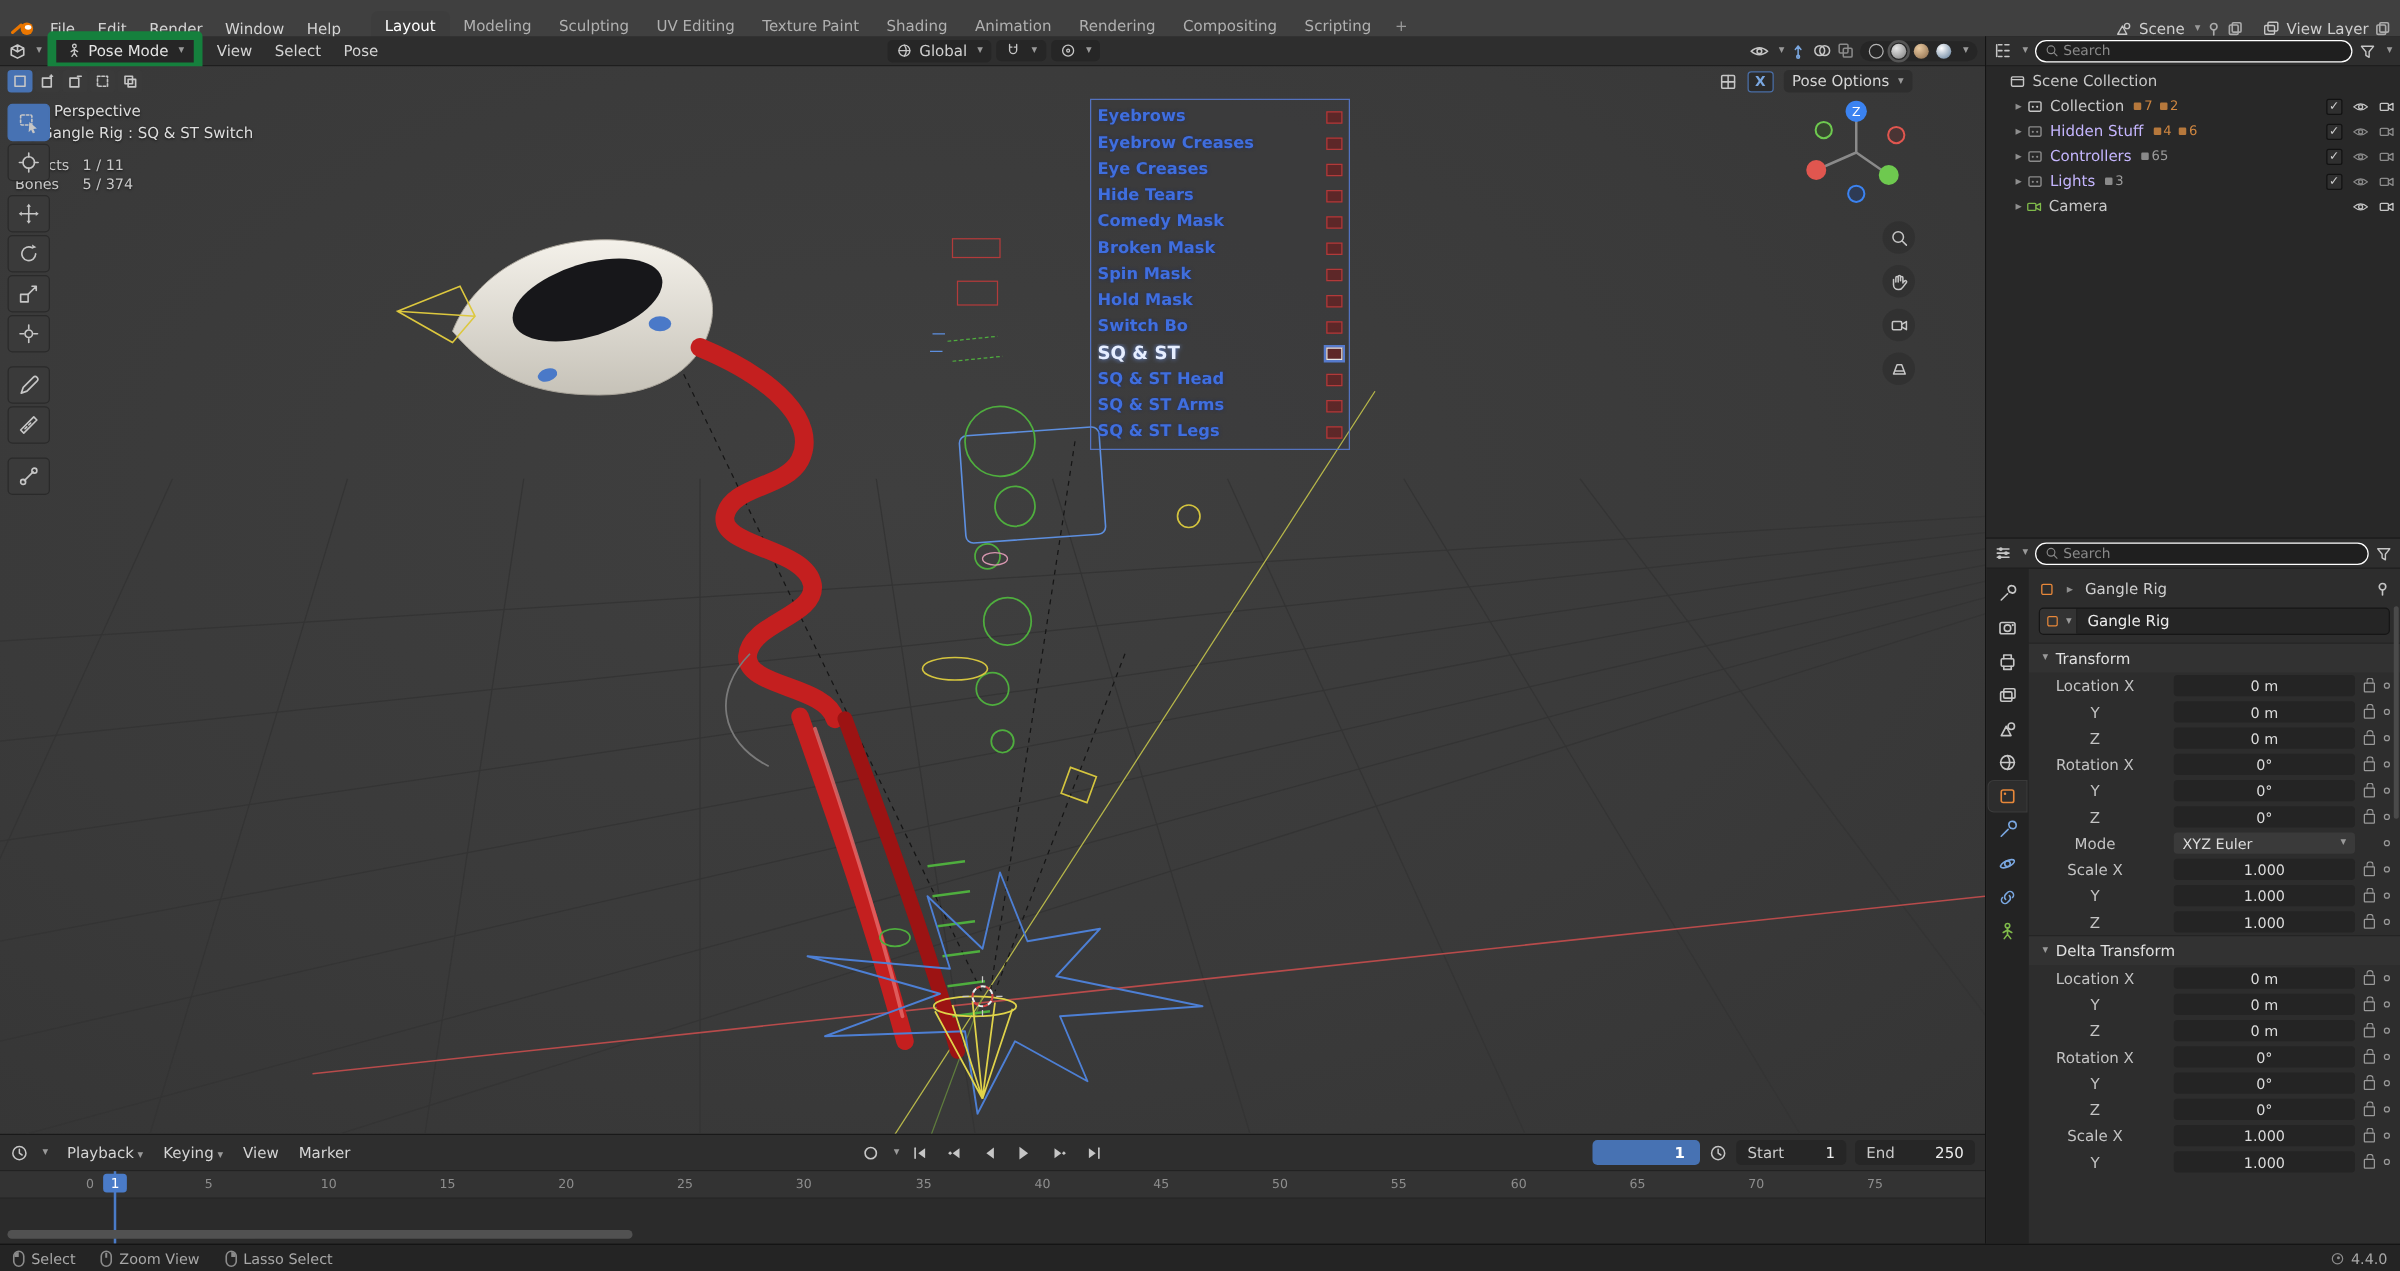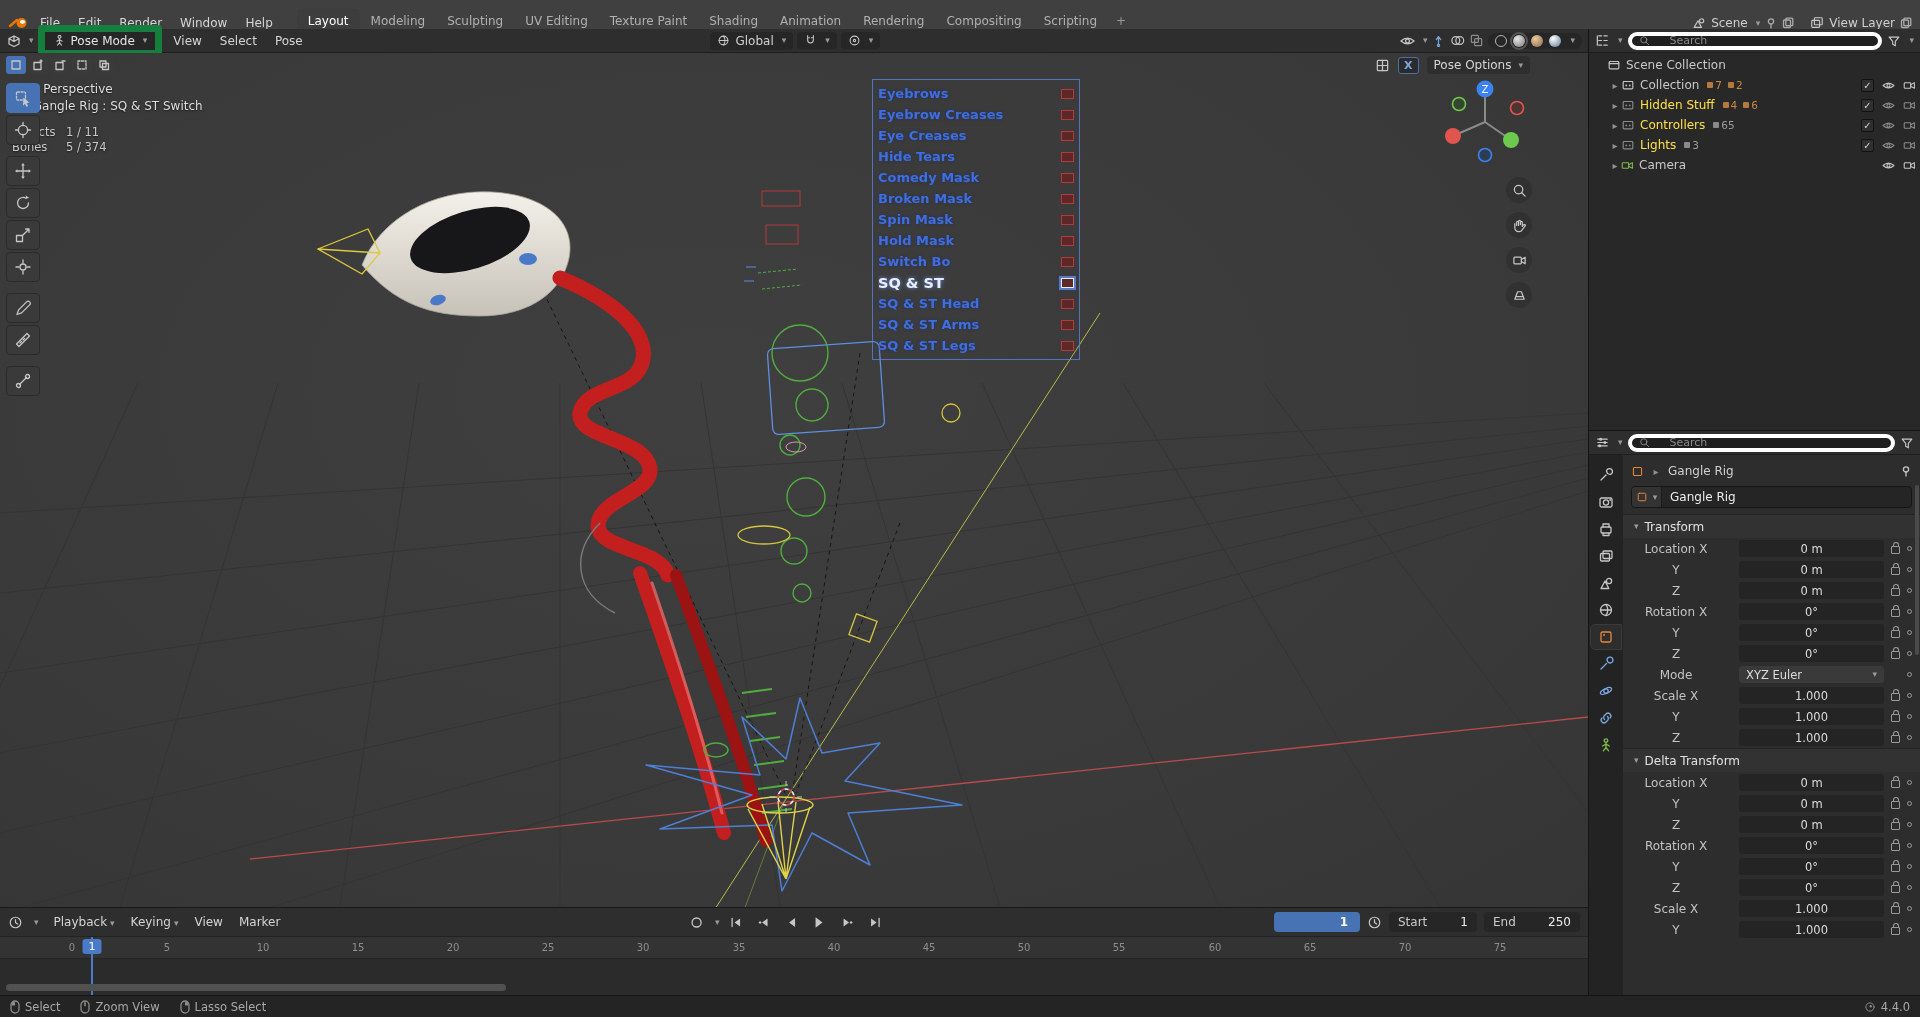--- a/index.html
+++ b/index.html
@@ -93,27 +93,27 @@
   .tl-body{flex:1;position:relative;background:#2b2b2b}
   .tl-ruler{height:22px;background:#333333;border-bottom:1px solid #242424;position:relative}
   .tick{position:absolute;top:5px;transform:translateX(-50%);color:#8e8e8e;font-size:10px}
   .playhead{position:absolute;top:0;bottom:0;width:2px;background:#4a7bc8}
   .ph-label{position:absolute;top:2px;left:50%;transform:translateX(-50%);background:#4a7bc8;color:#fff;font-size:11px;padding:1px 6px;border-radius:3px}
   .tl-scroll{position:absolute;bottom:4px;left:6px;width:500px;height:7px;border-radius:4px;background:#515151}
 
   
   .outliner{height:402px;display:flex;flex-direction:column;background:#282828;border-bottom:1px solid #161616}
   .panel-header{height:24px;background:#2e2e2e;border-bottom:1px solid #1e1e1e;display:flex;align-items:center;gap:5px;padding:0 6px}
-  .search-box{flex:1;height:18px;background:#1f1f1f;border:4px solid #ffffff;border-radius:9px;display:flex;align-items:center;gap:20px;padding:0 7px}
+  .search-box{flex:1;height:18px;background:#1f1f1f;border:1px solid #ffffff;border-radius:9px;display:flex;align-items:center;gap:4px;padding:0 7px}
   .search-box input{flex:1;background:transparent;border:none;outline:none;color:#cfcfcf;font-size:11px;font-family:inherit;min-width:0}
   .search-box input::placeholder{color:#8a8a8a}
   .out-tree{flex:1;padding-top:2px}
   .out-row{height:20px;display:flex;align-items:center;padding:0 4px 0 6px;color:#c8c8c8}
   .out-row .lbl{margin-left:5px;white-space:nowrap}
-  .out-row.dim .lbl{color:#fde047}
+  .out-row.dim .lbl{color:#c4b5fd}
   .badges{display:flex;align-items:center;gap:6px;margin-left:8px;font-size:10.5px}
   .badges.orange{color:#cf8640}
   .badges.gray{color:#9b9b9b}
   .badge{display:flex;align-items:center;gap:2px}
   .b-dot{width:6px;height:6px;border-radius:1px;background:currentColor;display:inline-block;opacity:.85}
   .out-rt{margin-left:auto;display:flex;align-items:center;gap:7px}
   .cbx{width:13px;height:13px;background:#2f2f2f;border:1px solid #121212;border-radius:2px;color:#d0d0d0;font-size:10px;line-height:11px;text-align:center}
 
   
   .properties{flex:1;display:flex;flex-direction:column;background:#2d2d2d;overflow:hidden}

